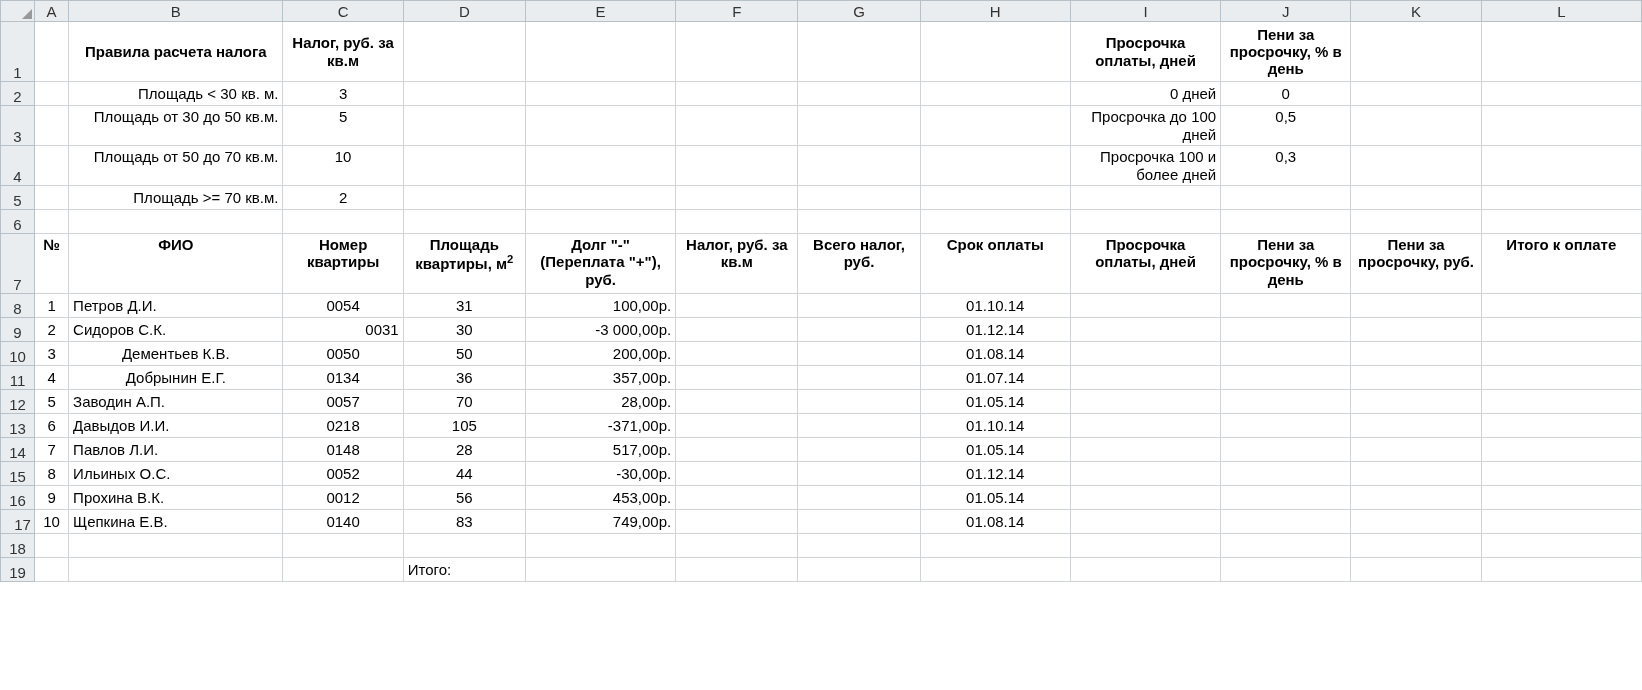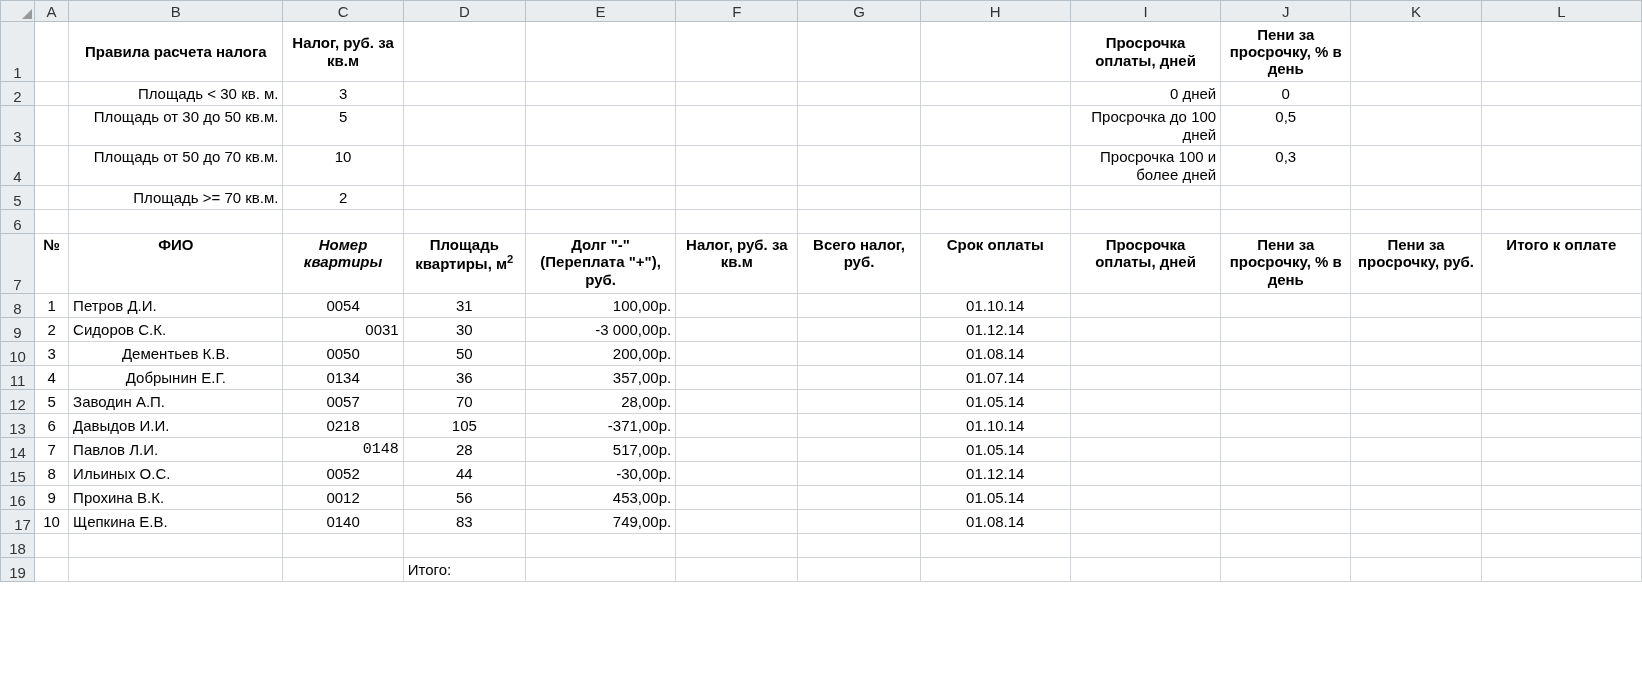--- a/index.html
+++ b/index.html
@@ -200,21 +200,21 @@
     <td class="cell"></td>
     <td class="cell"></td>
     <td class="cell"></td>
     <td class="cell"></td>
   </tr>
 
   <tr class="h-tall">
     <th class="rowhdr" style="vertical-align:bottom;">7</th>
     <td class="cell bx bold center" style="vertical-align:top;">№</td>
     <td class="cell bx bold center" style="vertical-align:top;">ФИО</td>
-    <td class="cell bx bold center wrap" style="vertical-align:top;font-style:italic;">Номер квартиры</td>
+    <td class="cell bx bold center wrap" style="vertical-align:top;">Номер квартиры</td>
     <td class="cell bx bold center wrap" style="vertical-align:top;"><span>Площадь квартиры, м</span><sup>2</sup></td>
     <td class="cell bx bold center wrap" style="vertical-align:top;">Долг "-" (Переплата "+"), руб.</td>
     <td class="cell bx bold center wrap" style="vertical-align:top;">Налог, руб. за кв.м</td>
     <td class="cell bx bold center wrap" style="vertical-align:top;">Всего налог, руб.</td>
     <td class="cell bx bold center" style="vertical-align:top;">Срок оплаты</td>
     <td class="cell bx bold center wrap" style="vertical-align:top;">Просрочка оплаты, дней</td>
     <td class="cell bx bold center wrap" style="vertical-align:top;">Пени за просрочку, % в день</td>
     <td class="cell bx bold center wrap" style="vertical-align:top;">Пени за просрочку, руб.</td>
     <td class="cell bx bold center" style="vertical-align:top;">Итого к оплате</td>
   </tr>
@@ -308,21 +308,21 @@
         <td class="cell bx" style="text-align: center;">01.10.14</td>
         <td class="cell bx"></td>
         <td class="cell bx"></td>
         <td class="cell bx"></td>
         <td class="cell bx"></td>
       </tr>
       <tr class="h-nrm">
         <th class="rowhdr" style="vertical-align: bottom;">14</th>
         <td class="cell bx" style="text-align: center;">7</td>
         <td class="cell bx" style="text-align: left;">Павлов Л.И.</td>
-        <td class="cell bx" style="text-align: right; font-family: Liberation Mono, monospace;">0148</td>
+        <td class="cell bx" style="text-align: center;">0148</td>
         <td class="cell bx" style="text-align: center;">28</td>
         <td class="cell bx" style="text-align: right;">517,00р.</td>
         <td class="cell bx"></td>
         <td class="cell bx"></td>
         <td class="cell bx" style="text-align: center;">01.05.14</td>
         <td class="cell bx"></td>
         <td class="cell bx"></td>
         <td class="cell bx"></td>
         <td class="cell bx"></td>
       </tr>

